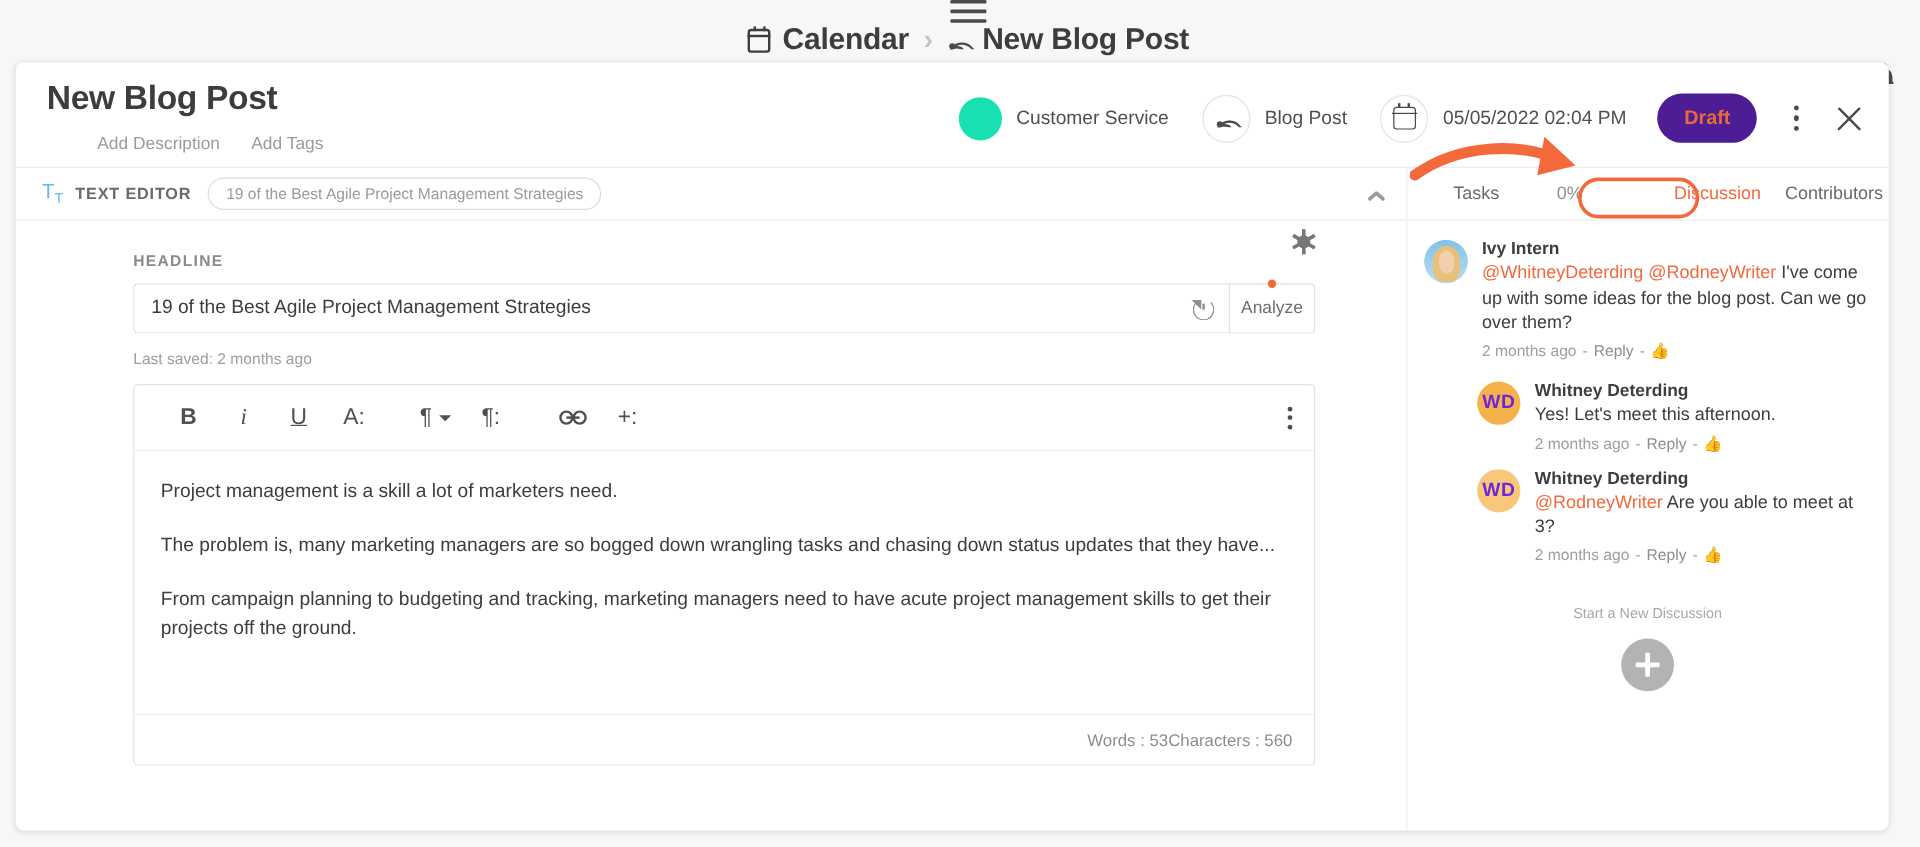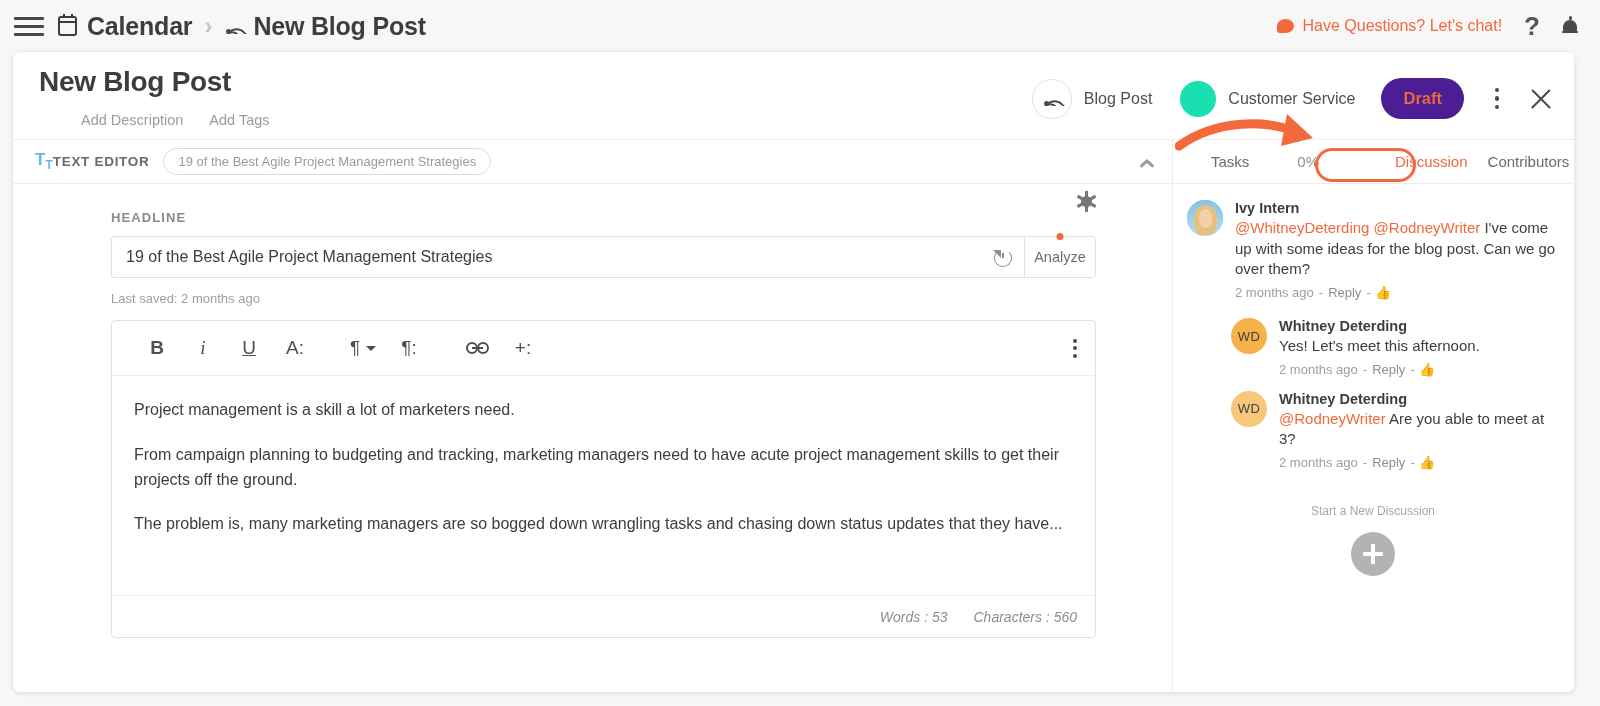--- a/index.html
+++ b/index.html
@@ -13,21 +13,21 @@
     position: relative;
     width: 1600px; height: 706px;
     background: #f7f7f7;
   }
 
   
   .topbar {
     position: absolute; left: 0; top: 0;
     width: 1600px; height: 52px;
     background: #f7f7f7;
-    display: flex; align-items: center;
+    display: flex; align-items: center; flex-direction: column;
   }
   .hamburger {
     margin-left: 14px; width: 30px; height: 24px;
     display: flex; flex-direction: column; justify-content: center; gap: 5px;
     cursor: pointer;
   }
   .hamburger i { display: block; height: 3px; background: #4a4a4a; border-radius: 1px; }
   .crumbs { display: flex; align-items: center; margin-left: 14px; }
   .crumb { display: flex; align-items: center; gap: 10px; cursor: pointer; }
   .crumb-text {
@@ -178,21 +178,21 @@
   .body-split { display: flex; height: 553px; border-top: 1px solid #ededed; }
   .left-pane { width: 1160px; border-right: 1px solid #ededed; }
   .right-pane { width: 400px; background: #fff; }
 
   
   .editor-strip {
     height: 44px; display: flex; align-items: center;
     padding: 0 18px 0 22px; border-bottom: 1px solid #ededed;
   }
   .tt-ico {
-    font-size: 17px; font-weight: bold; color: #64b9e8; line-height: 1;
+    font-size: 17px; font-weight: normal; color: #64b9e8; margin-right: 10px; line-height: 1;
   }
   .tt-ico sub { font-size: 12px; }
   .strip-label {
     font-size: 13.5px; font-weight: bold; color: #6a6a6a; letter-spacing: 0.7px;
   }
   .strip-pill {
     margin-left: 14px; border: 1px solid #dcdcdc; border-radius: 14px;
     padding: 5px 14px; font-size: 13px; color: #9b9b9b; cursor: pointer;
   }
   .chev-up {
@@ -284,23 +284,22 @@
   .linkico u {
     position:absolute; left:6px; top:5px; width:11px; height:2.2px; background:#4f4f4f;
   }
   .tool-kebab { margin-left:auto; display:flex; flex-direction:column; gap:3.5px; cursor:pointer; }
   .tool-kebab i { width:4px; height:4px; border-radius:50%; background:#4f4f4f; }
 
   .rtbody { flex: 1; padding: 22px 26px 0 22px; }
   .rtbody p { font-size: 16px; color: #3d3d3d; line-height: 1.55; margin-bottom: 20px; }
   .rtfoot {
     height: 42px; border-top: 1px solid #ededed;
-    display:flex; align-items:center; justify-content:flex-end; gap: 26px;
+    display:flex; align-items:center; justify-content:flex-end; 
     padding-right: 18px;
-    font-style: italic;
   }
   .rtfoot span { font-size: 14px; color: #8d8d8d; }
 
   
   .tabs {
     height: 44px; display: flex; align-items: center;
     border-bottom: 1px solid #ededed; position: relative;
   }
   .tab {
     font-size: 15px; color: #6a6a6a; cursor: pointer; padding: 6px 10px;
@@ -327,22 +326,22 @@
   .av.photo .sky { position:absolute; inset:0; background:linear-gradient(#7fc3e8, #b9ddf0); }
   .av.photo .hair2 {
     position:absolute; left:20%; top:14%; width:62%; height:82%;
     background:#e7c07d; border-radius: 48% 48% 38% 38%;
   }
   .av.photo .face2 {
     position:absolute; left:32%; top:26%; width:38%; height:52%;
     background:#f4cfae; border-radius: 46%;
   }
   .av.init {
-    background: #f6b24a; color: #404040; display:flex; align-items:center; justify-content:center;
-    font-size: 13px; font-weight: normal; letter-spacing: 0.4px;
+    background: #f6b24a; color: #6d28d9; display:flex; align-items:center; justify-content:center;
+    font-size: 16px; font-weight: bold; letter-spacing: 0.4px;
   }
   .av.init.faded { background: #f8c779; }
   .cbody { flex: 1; min-width: 0; }
   .cname { font-size: 14.5px; font-weight: bold; color: #3d3d3d; margin-bottom: 2px; }
   .ctext { font-size: 15px; color: #3d3d3d; line-height: 1.38; }
   .mention { color: #f2693c; }
   .cmeta { font-size: 13px; color: #9e9e9e; margin-top: 5px; display:flex; align-items:center; gap:5px; }
   .cmeta .rep { color: #8d8d8d; cursor: pointer; }
   .thumb { font-size: 13px; color: #7a7a7a; cursor: pointer; }
 
@@ -404,37 +403,43 @@
     <div class="card-head">
       <div class="head-left">
         <div class="doc-title">New Blog Post</div>
         <div class="sub-links">
           <span class="sub-link">Add Description</span>
           <span class="sub-link">Add Tags</span>
         </div>
       </div>
 
       <div class="head-meta">
+        <div class="meta-chip">
+          <span class="dot-tag" id="tagdot" style="background: rgb(24, 224, 176);"></span>
+          <span class="meta-label">Customer Service</span>
+        </div>
+
         <div class="meta-chip">
           <span class="circ-btn">
             <span class="rss">
                 <b></b>
                 <s class="a"></s>
                 <s class="b"></s>
               </span>
           </span>
           <span class="meta-label">Blog Post</span>
         </div>
 
+
         <div class="meta-chip">
-          <span class="dot-tag" id="tagdot" style="background: rgb(24, 224, 176);"></span>
-          <span class="meta-label">Customer Service</span>
-        </div>
-
-
+          <span class="circ-btn">
+            <span class="ico-cal-lg"></span>
+          </span>
+          <span class="meta-label">05/05/2022 02:04 PM</span>
+        </div>
 
         <div class="status-pill" style="background: #4c1d95; color: rgb(232, 105, 59);">Draft</div>
         <div class="kebab">
             <i></i>
             <i></i>
             <i></i>
           </div>
         <div class="close-x"></div>
       </div>
     </div>
@@ -495,22 +500,22 @@
             </span>
             <span class="tool">+:</span>
             <span class="tool-kebab">
                 <i></i>
                 <i></i>
                 <i></i>
               </span>
           </div>
           <div class="rtbody">
             <p>Project management is a skill a lot of marketers need.</p>
+            <p>The problem is, many marketing managers are so bogged down wrangling tasks and chasing down status updates that they have...</p>
             <p>From campaign planning to budgeting and tracking, marketing managers need to have acute project management skills to get their projects off the ground.</p>
-            <p>The problem is, many marketing managers are so bogged down wrangling tasks and chasing down status updates that they have...</p>
           </div>
           <div class="rtfoot">
             <span>Words : 53</span>
             <span>Characters : 560</span>
           </div>
         </div>
       </div>
 
       <div class="right-pane">
         <div class="tabs">

